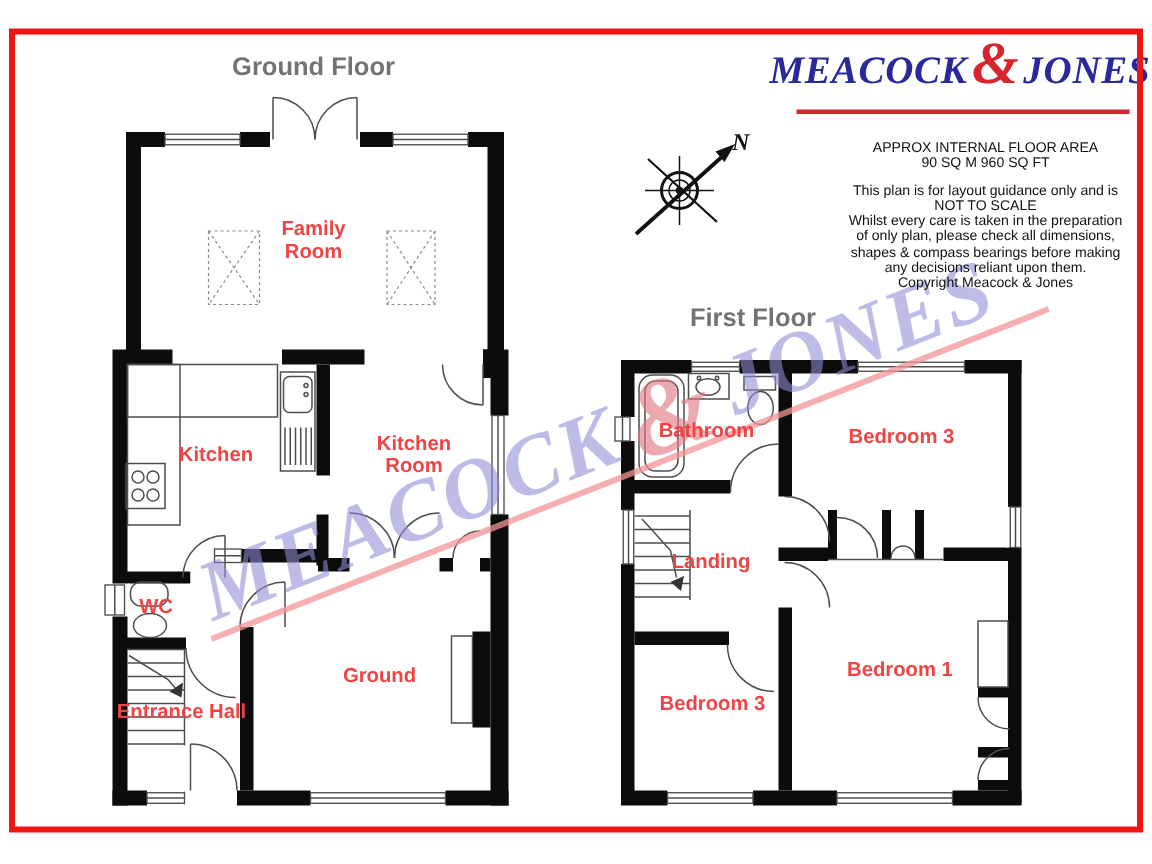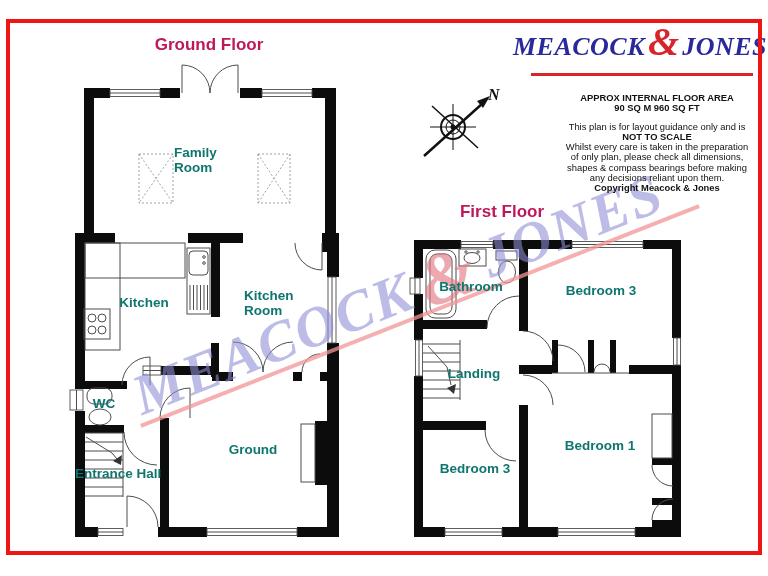--- a/index.html
+++ b/index.html
@@ -8,37 +8,37 @@
   .red-frame{position:absolute;left:6px;top:19px;width:756px;height:536px;
              border:4px solid #ee1515;box-sizing:border-box;z-index:6;pointer-events:none;}
   svg.plans{position:absolute;left:0;top:0;z-index:1;}
   .wall{fill:#0c0c0c;}
   .cut{fill:#ffffff;}
   .thin{fill:none;stroke:#4d4d4d;stroke-width:1;}
   .fix{fill:#ffffff;stroke:#4d4d4d;stroke-width:1;}
   .glyph{fill:#ffffff;stroke:#4d4d4d;stroke-width:0.9;}
   .dash{fill:none;stroke:#8a8a8a;stroke-width:0.8;stroke-dasharray:2 2;}
   .floor-title{position:absolute;transform:translate(-50%,-50%);font-size:17px;font-weight:bold;
-               color:#be185d;white-space:nowrap;z-index:4;}
+               color:#737373;white-space:nowrap;z-index:4;}
   .room-label{position:absolute;transform:translate(-50%,-50%);font-size:13.5px;font-weight:bold;
-              color:#0f766e;line-height:1.12;z-index:4;}
+              color:#ef4444;text-align:center;line-height:1.12;z-index:4;}
   .nowrap{white-space:nowrap;}
   
   .logo{position:absolute;left:520px;top:32px;width:240px;height:40px;display:flex;
         align-items:baseline;justify-content:center;z-index:4;}
   .logo .nm{font-family:"Liberation Serif",serif;font-style:italic;font-weight:bold;
             font-size:26px;color:#29299b;letter-spacing:0.5px;}
   .logo .amp{font-family:"Liberation Serif",serif;font-style:italic;font-weight:bold;
              font-size:40px;color:#d8252b;margin:0 3px;line-height:0;}
   .logo-underline{position:absolute;left:531px;top:73px;width:222px;height:3px;
                   background:#d8252b;z-index:4;}
   
   .info{position:absolute;left:551px;top:93px;width:212px;text-align:center;font-size:9.4px;
         line-height:10.3px;color:#111;z-index:4;}
-  .info .b{font-weight:bold;}
+  .info .b{font-weight:normal;}
   .info .gap{height:8px;}
   
   .wm-line{position:absolute;left:120px;top:314px;width:600px;height:4px;
            background:rgba(243,148,150,0.75);transform:rotate(-21.5deg);z-index:2;}
   .wm-text{position:absolute;left:103px;top:251px;width:590px;height:86px;line-height:86px;
            text-align:center;white-space:nowrap;transform:rotate(-21.5deg);
            font-family:"Liberation Serif",serif;font-style:italic;font-weight:600;
            font-size:57px;letter-spacing:2px;color:rgba(140,140,212,0.58);z-index:2;}
   .wm-text .wm-amp{font-size:72px;color:rgba(224,118,128,0.62);margin:0 10px;
                    vertical-align:-6px;}

